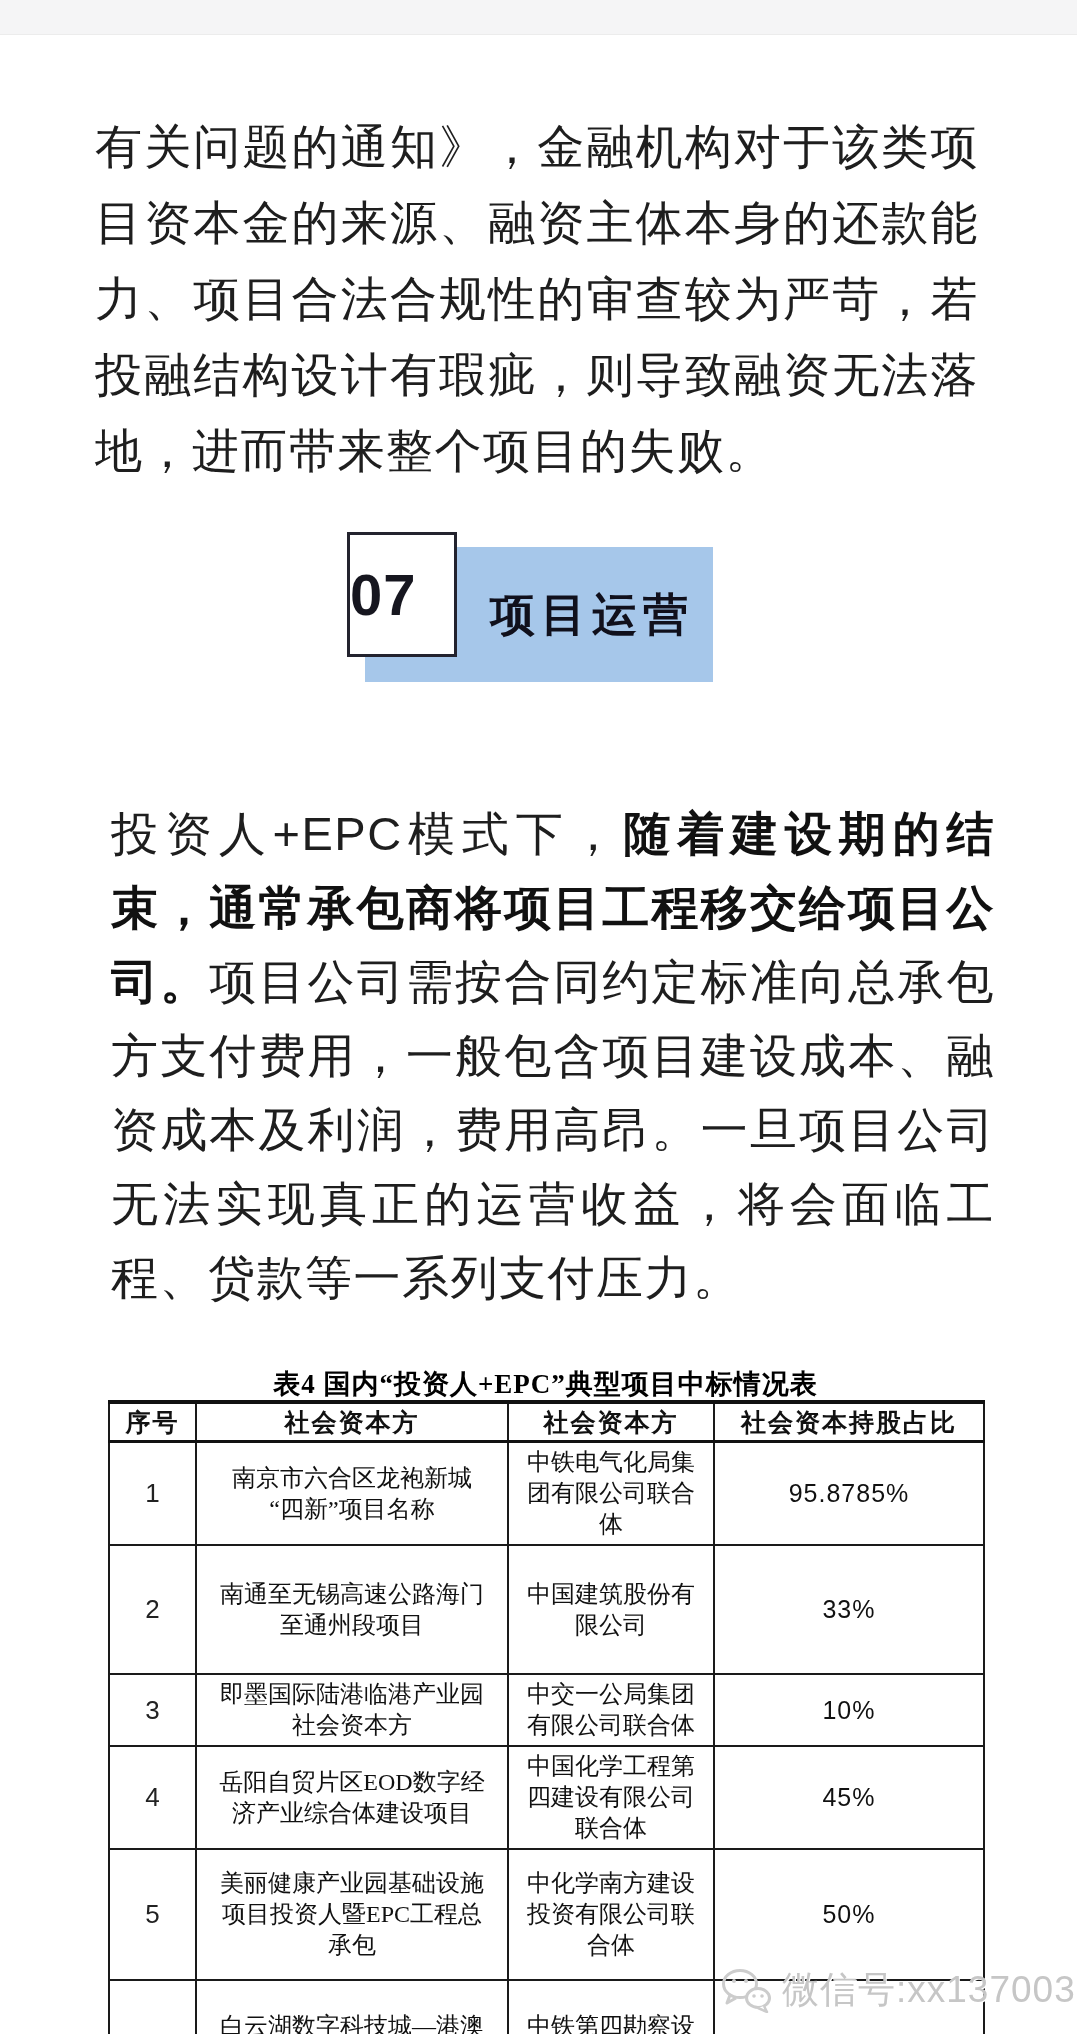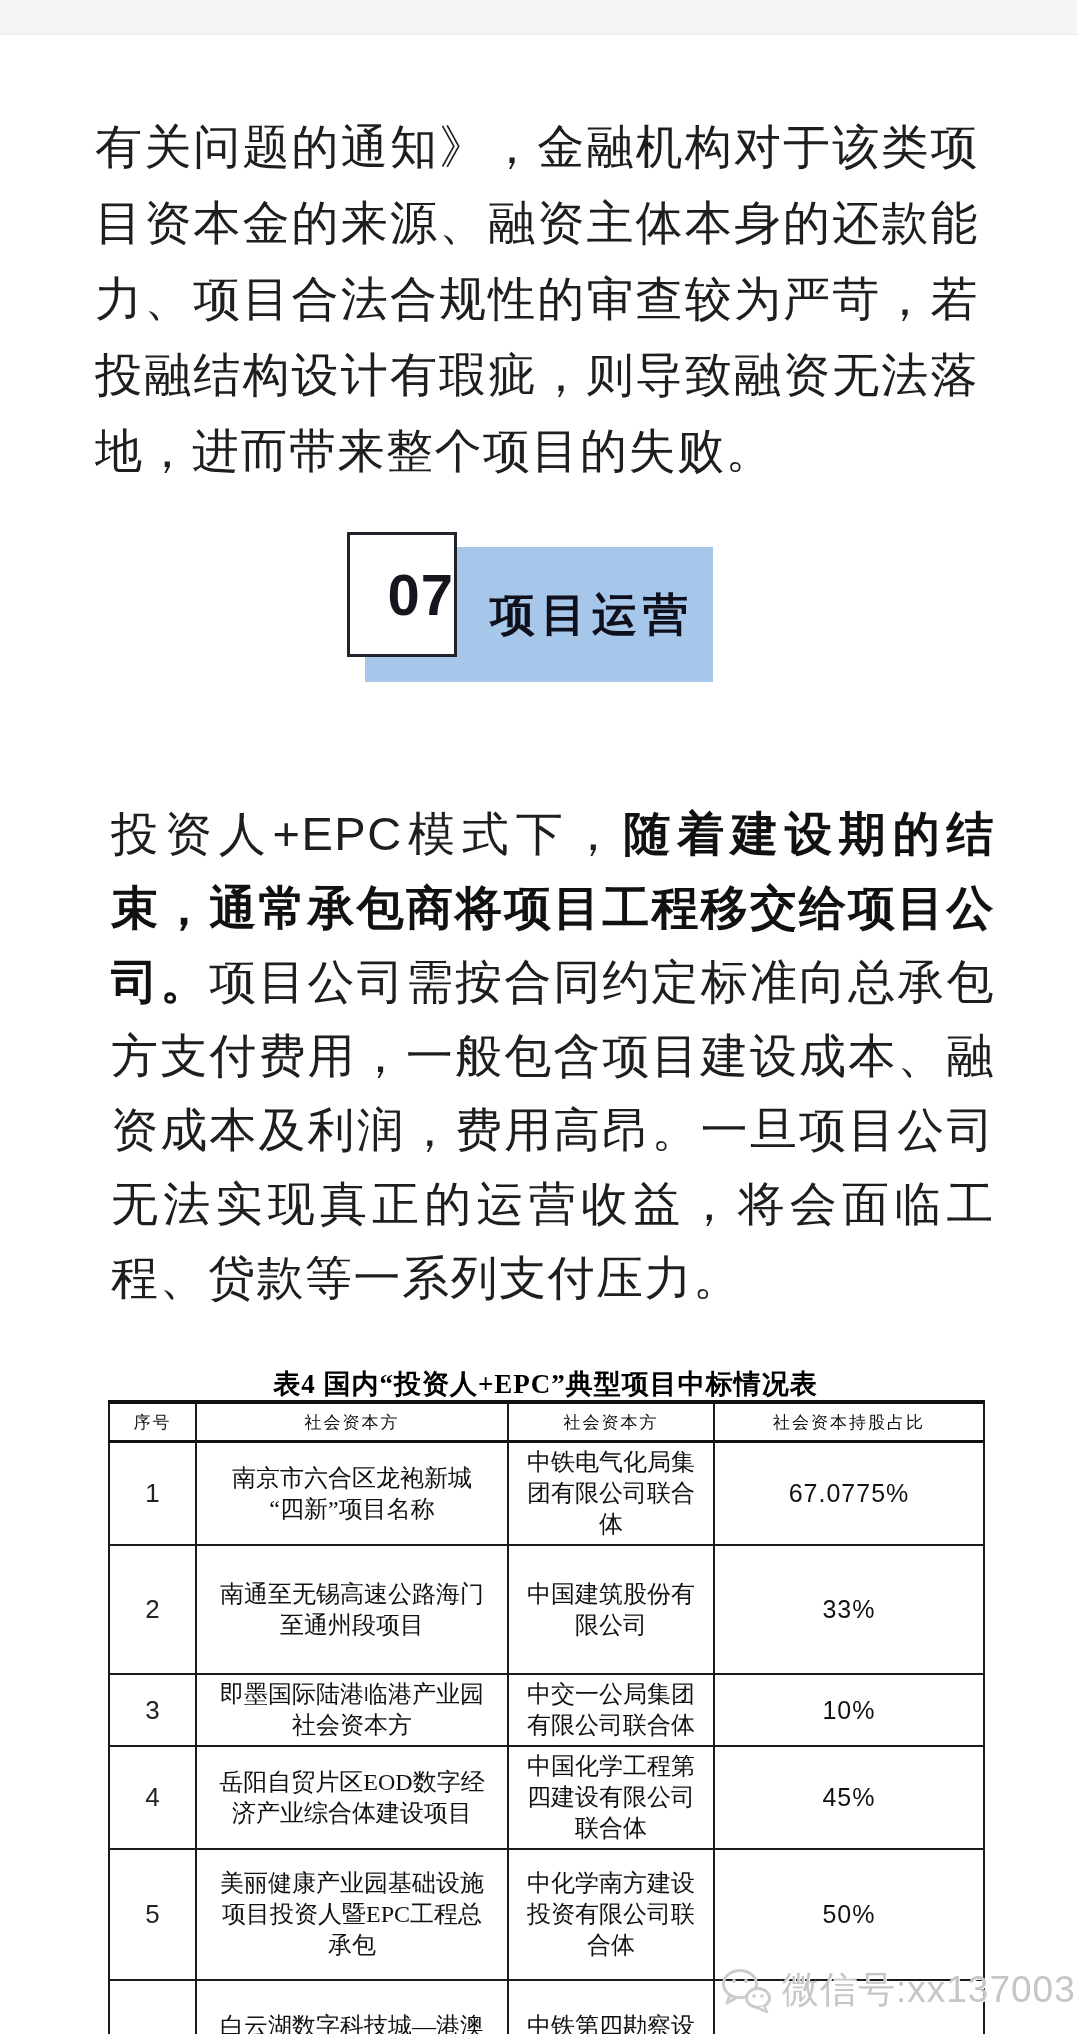--- a/index.html
+++ b/index.html
@@ -32,41 +32,41 @@
     display:flex;align-items:center;
   }
   .sec-title{
     padding-left:125px;
     font-size:45px;font-weight:700;letter-spacing:6px;color:#10101c;
     font-family:"Liberation Sans", sans-serif;
   }
   .sec-numbox{
     position:absolute;left:347px;top:532px;width:110px;height:125px;
     box-sizing:border-box;background:#ffffff;border:3px solid #23232e;
-    display:flex;align-items:center;justify-content:flex-end;
+    display:flex;align-items:center;justify-content:flex-start;
   }
   .sec-num{
     font-size:58px;font-weight:700;color:#16161f;letter-spacing:1px;
     font-family:"Liberation Sans", sans-serif;
   }
   
   .tbl-title{
     position:absolute;left:108px;top:1366px;width:875px;
     text-align:center;font-size:27px;font-weight:700;color:#000;
     font-family:Liberation Serif, serif;letter-spacing:1px;
   }
   table.grid{
     position:absolute;left:108px;top:1400px;width:875px;
     border-collapse:collapse;table-layout:fixed;
     font-family:"Liberation Serif", serif;color:#111;
     border-top:4px solid #111;
   }
   table.grid th{
     border:2px solid #1a1a1a;border-top:none;border-bottom:3px solid #111;
-    font-size:17px;font-weight:400;height:36px;padding:0;
+    font-size:25px;font-weight:700;height:36px;padding:0;
     letter-spacing:2px;
   }
   table.grid td{
     border:2px solid #1a1a1a;
     font-size:24px;line-height:31px;text-align:center;vertical-align:middle;
     padding:4px 6px;white-space:pre-line;
   }
   table.grid td.num{
     font-family:"Liberation Sans", sans-serif;font-size:26px;color:#222;
   }
@@ -128,21 +128,21 @@
     </tr>
   </thead>
   <tbody>
     <tr class="r1">
       <td class="num">1</td>
       <td>南京市六合区龙袍新城
 “四新”项目名称</td>
       <td>中铁电气化局集
 团有限公司联合
 体</td>
-      <td class="share">67.0775%</td>
+      <td class="share">95.8785%</td>
     </tr>
     <tr class="r2">
       <td class="num">2</td>
       <td>南通至无锡高速公路海门
 至通州段项目</td>
       <td>中国建筑股份有
 限公司</td>
       <td class="share">33%</td>
     </tr>
     <tr class="r3">

